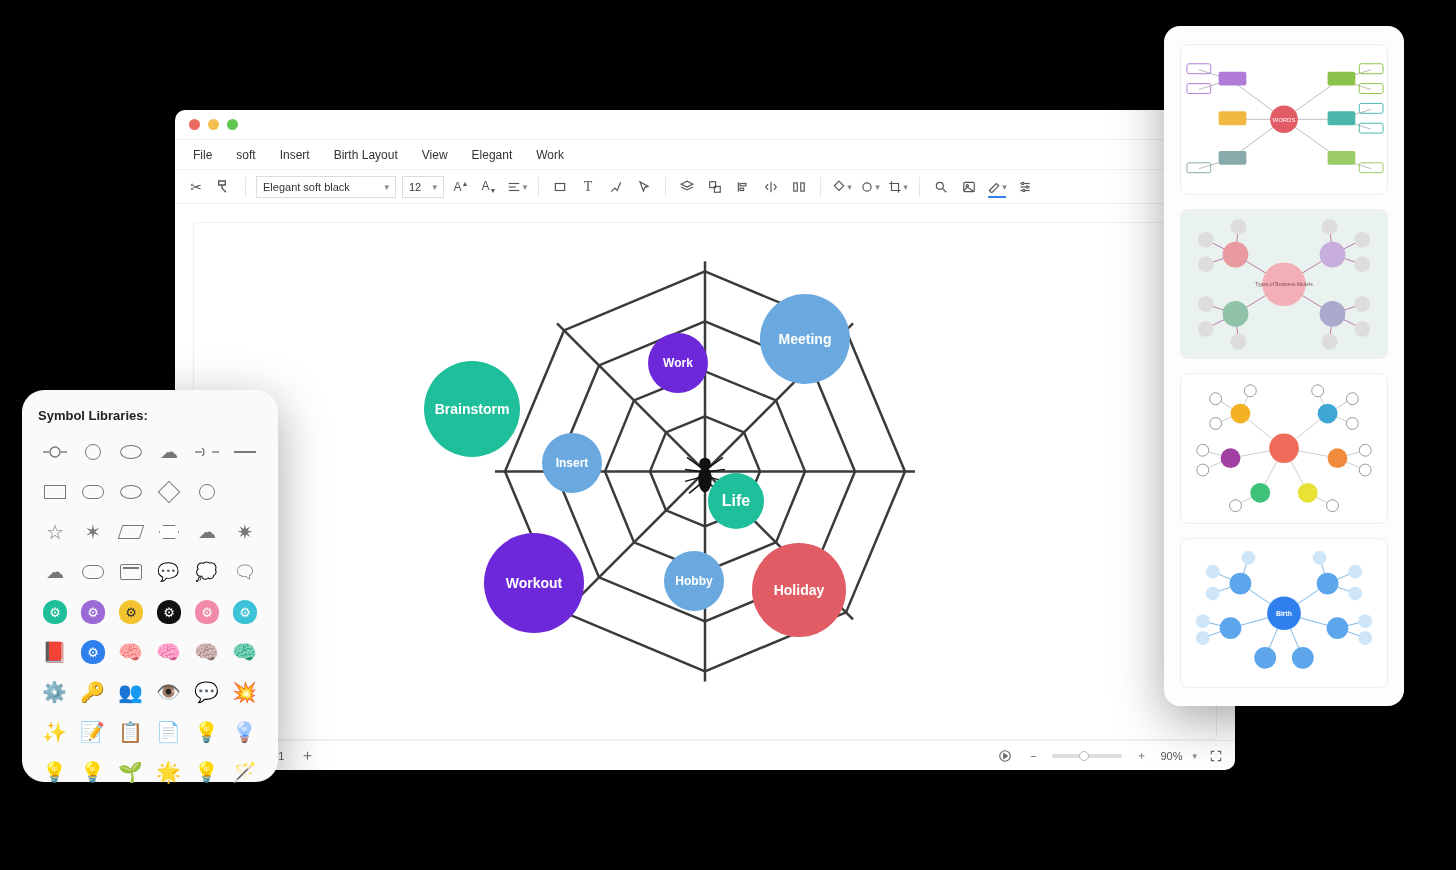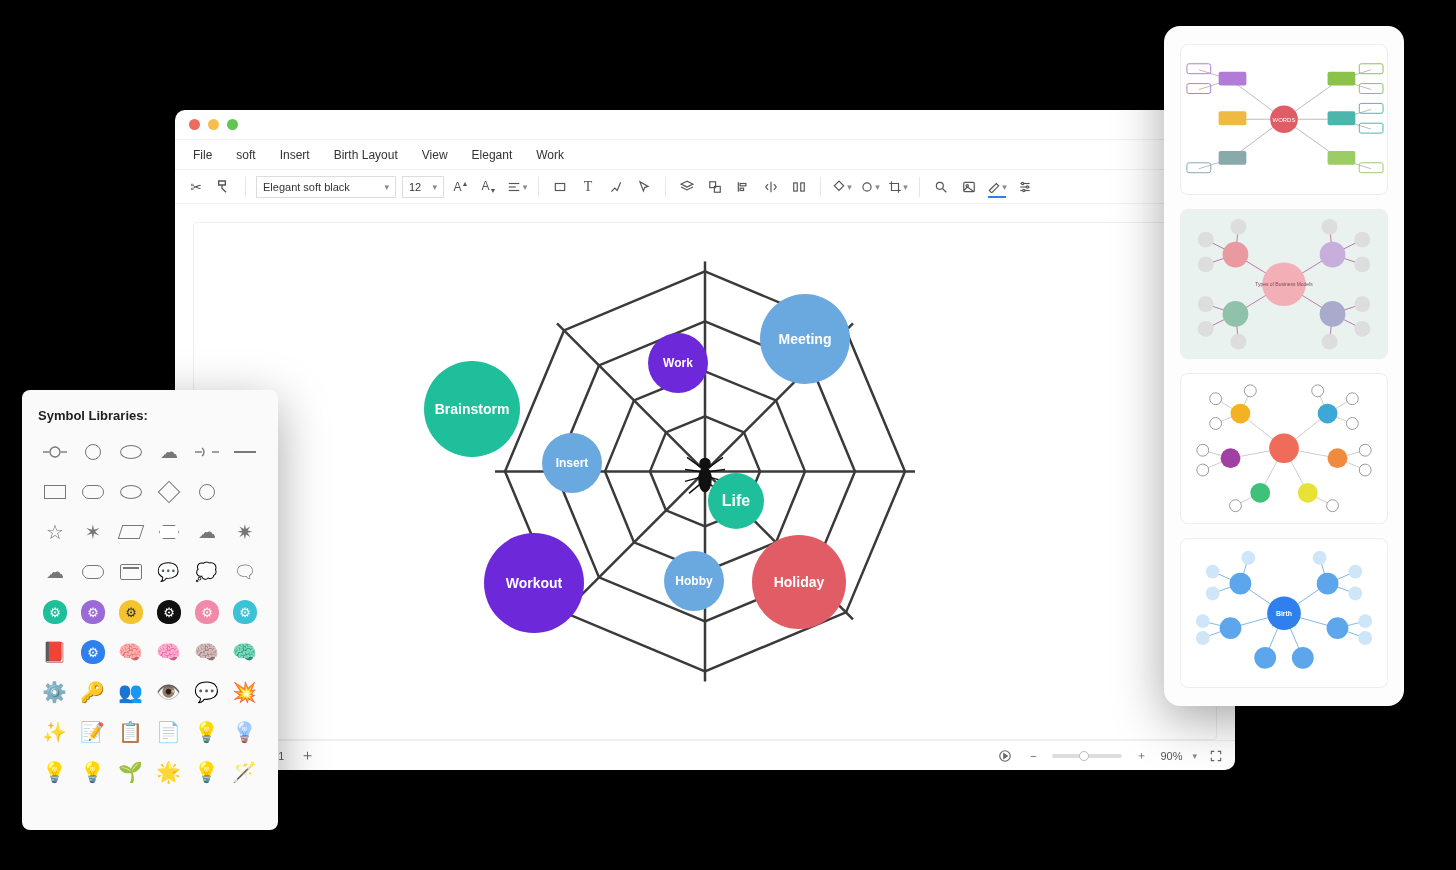--- a/index.html
+++ b/index.html
@@ -142,23 +142,23 @@
   .zoom-slider .knob {
     position:absolute; left:45%; top:50%; width:10px;height:10px;border-radius:50%; background:#fff; border:1px solid #bbb; transform:translate(-50%,-50%);
   }
 
   
   .symbol-panel {
     position:absolute;
     left: 22px;
     top: 390px;
     width: 256px;
-    height: 440px;
+    height: 392px;
     background:#fafafa;
-    border-radius:8px;
+    border-radius:22px;
     box-shadow: 0 14px 50px rgba(0,0,0,.35);
     padding: 18px 16px;
   }
   .symbol-panel h4 {
     font-size:13px; font-weight:600; color:#222; margin-bottom:14px;
   }
   .sym-grid {
     display:grid;
     grid-template-columns: repeat(6, 1fr);
     row-gap:10px;
@@ -446,21 +446,21 @@
         </div>
       <div class="node c-teal" style="left:514px;top:250px;width:56px;height:56px;font-size:16px;">
           <span>Life</span>
         </div>
       <div class="node c-blue" style="left:470px;top:328px;width:60px;height:60px;font-size:12px;">
           <span>Hobby</span>
         </div>
       <div class="node c-orange" style="left:290px;top:310px;width:100px;height:100px;font-size:14px;">
           <span>Workout</span>
         </div>
-      <div class="node c-red" style="left:558px;top:312px;width:94px;height:94px;font-size:14px;">
+      <div class="node c-red" style="left:558px;top:320px;width:94px;height:94px;font-size:14px;">
           <span>Holiday</span>
         </div>
     </div>
   </div>
 
   <div class="statusbar">
     <div class="status-left">
       <span class="sb-icon">◁</span>
       <span class="sb-icon">▷</span>
       <span>Page-1</span>

